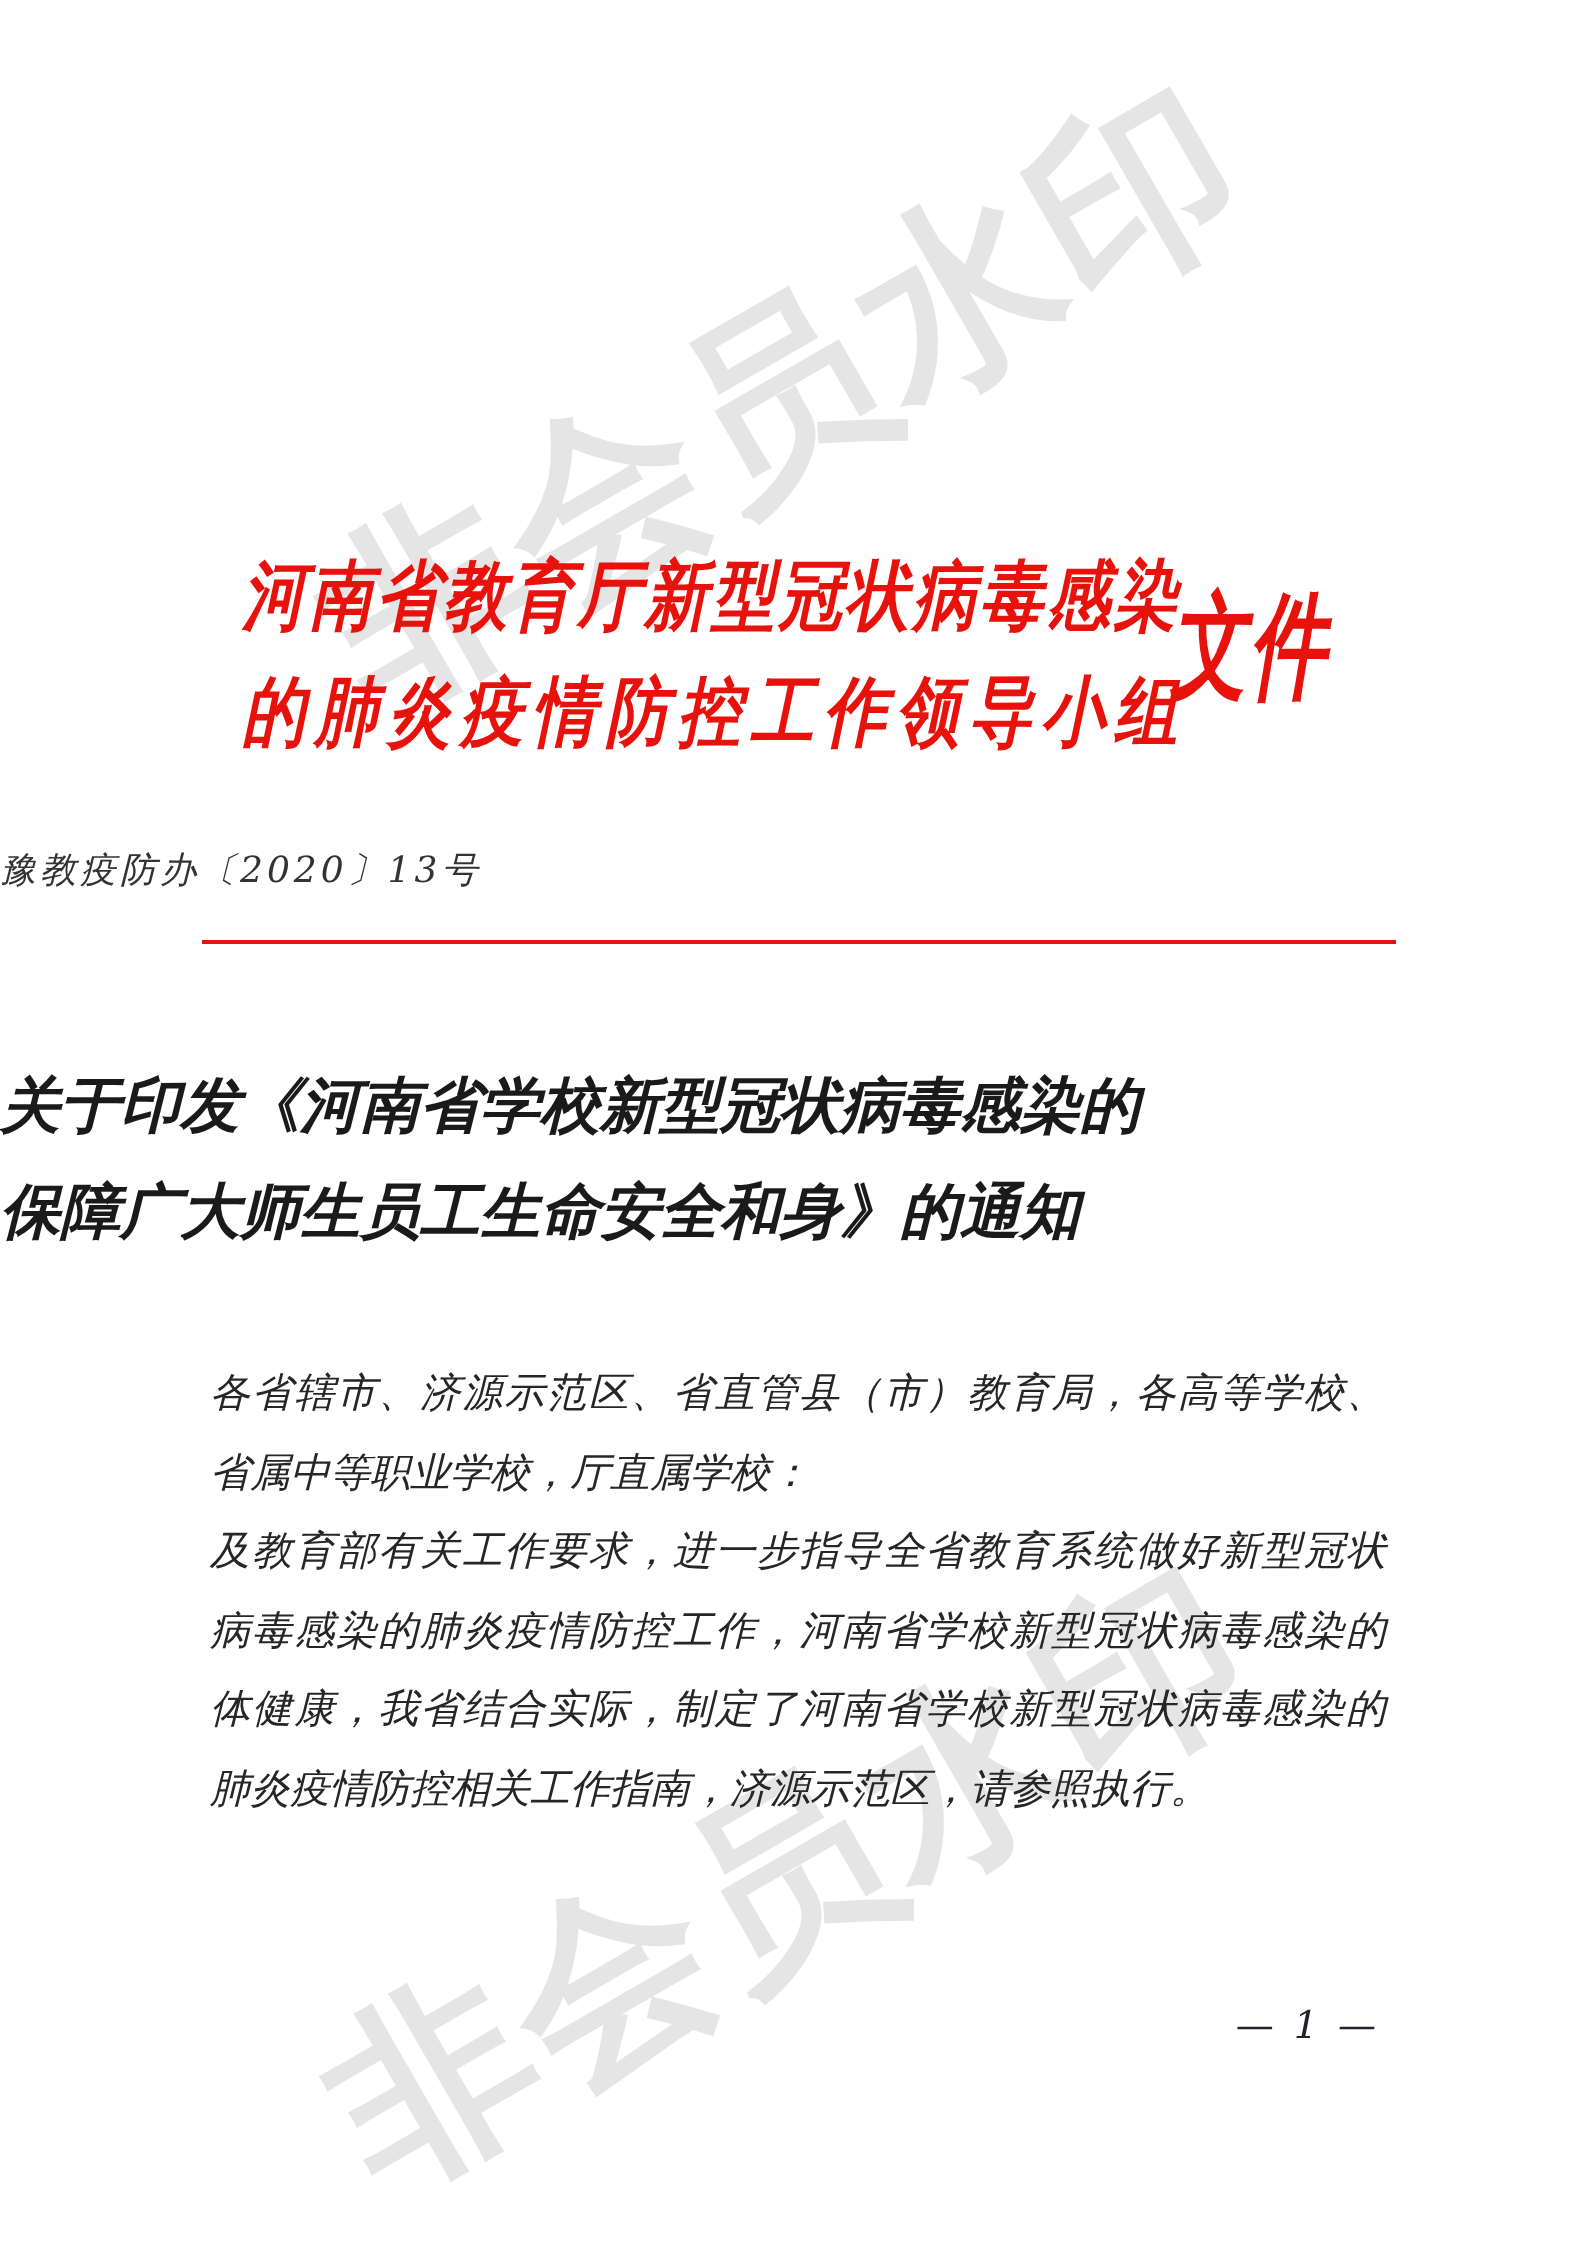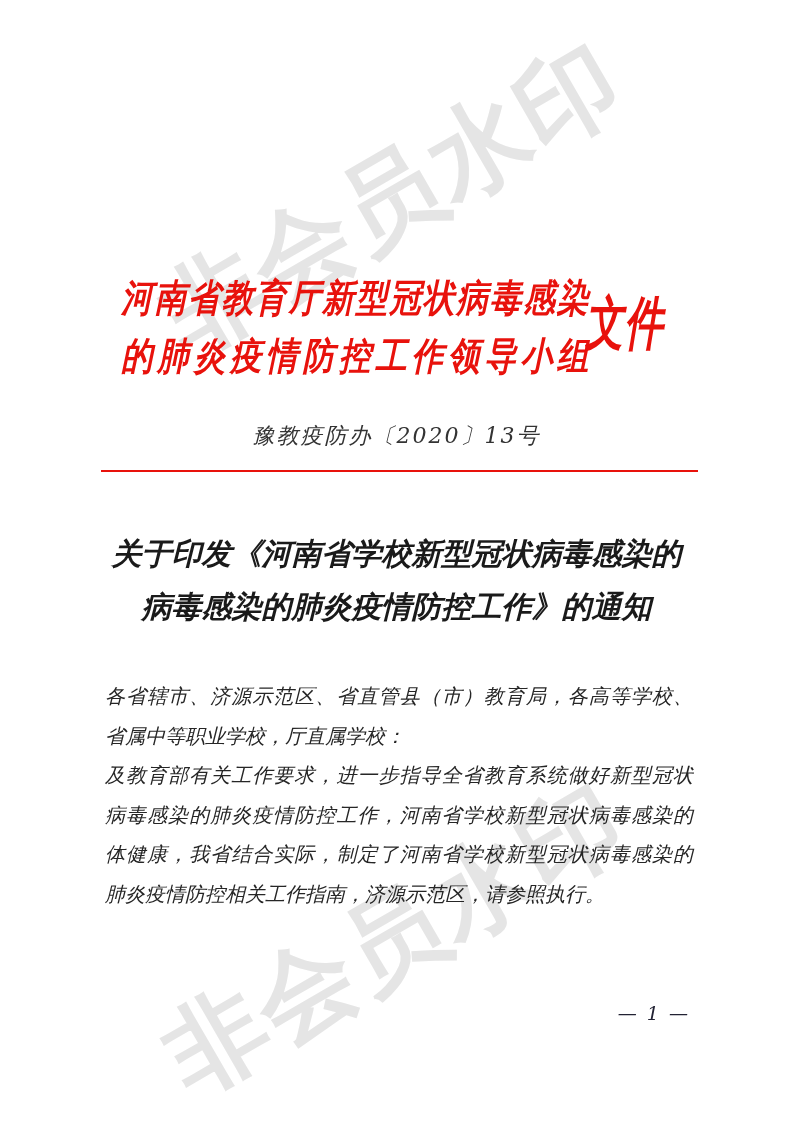--- a/index.html
+++ b/index.html
@@ -26,30 +26,30 @@
     color:#e8120c;font-weight:bold;font-size:38px;line-height:58px;
   }
   .org-line{text-align:justify;text-align-last:justify;height:58px;}
   .doctype{
     position:absolute;left:585px;top:288px;
     font-size:58px;line-height:70px;font-weight:bold;color:#e8120c;
     letter-spacing:2px;transform:scaleX(0.66);transform-origin:left top;
     white-space:nowrap;
   }
   .doc-number{
-    position:absolute;top:420px;left:0;width:793px;text-align:center;
-    font-size:22px;line-height:32px;letter-spacing:2px;color:#333333;
+    position:absolute;top:420px;left:0;width:793px;
+    font-size:18px;line-height:32px;letter-spacing:2px;color:#333333;
   }
   .red-line{
     position:absolute;top:470px;left:101px;width:597px;height:2px;
     background:#e8120c;
   }
   
   .title{
-    position:absolute;top:527px;left:0;width:793px;text-align:center;
+    position:absolute;top:527px;left:0;width:793px;text-align:left;
     font-weight:bold;font-size:30px;line-height:53px;color:#1a1a1a;
   }
   
   .body-text{
     position:absolute;top:677px;left:105px;width:588px;
     font-size:20px;line-height:39.5px;color:#262626;
   }
   .bline{text-align:justify;text-align-last:justify;}
   .bline-plain{text-align:left;text-align-last:left;}
   .bline-indent{text-indent:27px;}
@@ -75,21 +75,21 @@
     </div>
 
     <div class="doctype">文件</div>
 
     <div class="doc-number">豫教疫防办〔2020〕13号</div>
 
     <div class="red-line"></div>
 
     <div class="title">
       <div>关于印发《河南省学校新型冠状病毒感染的</div>
-      <div>病毒感染的肺炎疫情防控工作》的通知</div>
+      <div>保障广大师生员工生命安全和身》的通知</div>
     </div>
 
     <div class="body-text">
       <div class="bline">各省辖市、济源示范区、省直管县（市）教育局，各高等学校、</div>
       <div class="bline-plain">省属中等职业学校，厅直属学校：</div>
       <div class="bline">及教育部有关工作要求，进一步指导全省教育系统做好新型冠状</div>
       <div class="bline">病毒感染的肺炎疫情防控工作，河南省学校新型冠状病毒感染的</div>
       <div class="bline">体健康，我省结合实际，制定了河南省学校新型冠状病毒感染的</div>
       <div class="bline-plain">肺炎疫情防控相关工作指南，济源示范区，请参照执行。</div>
     </div>

